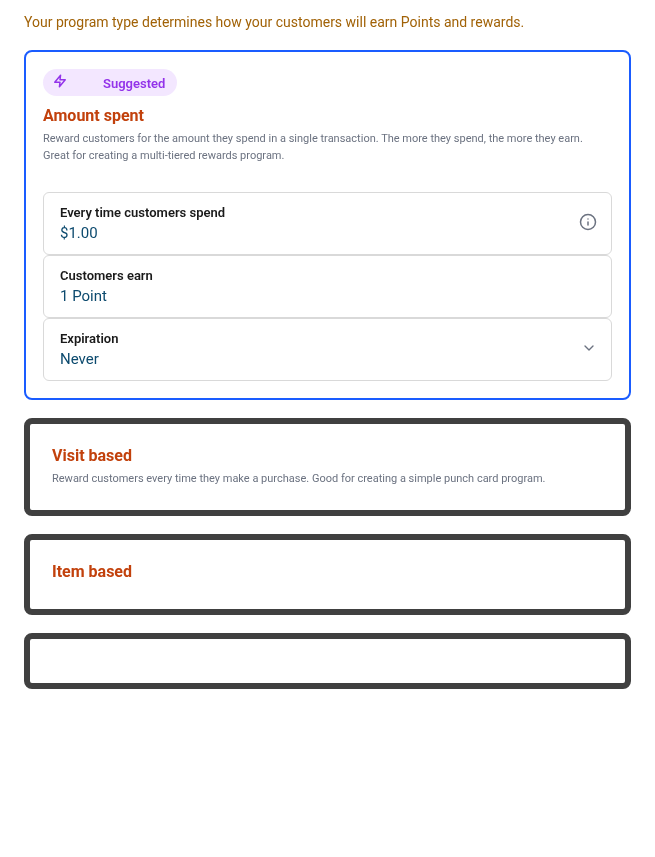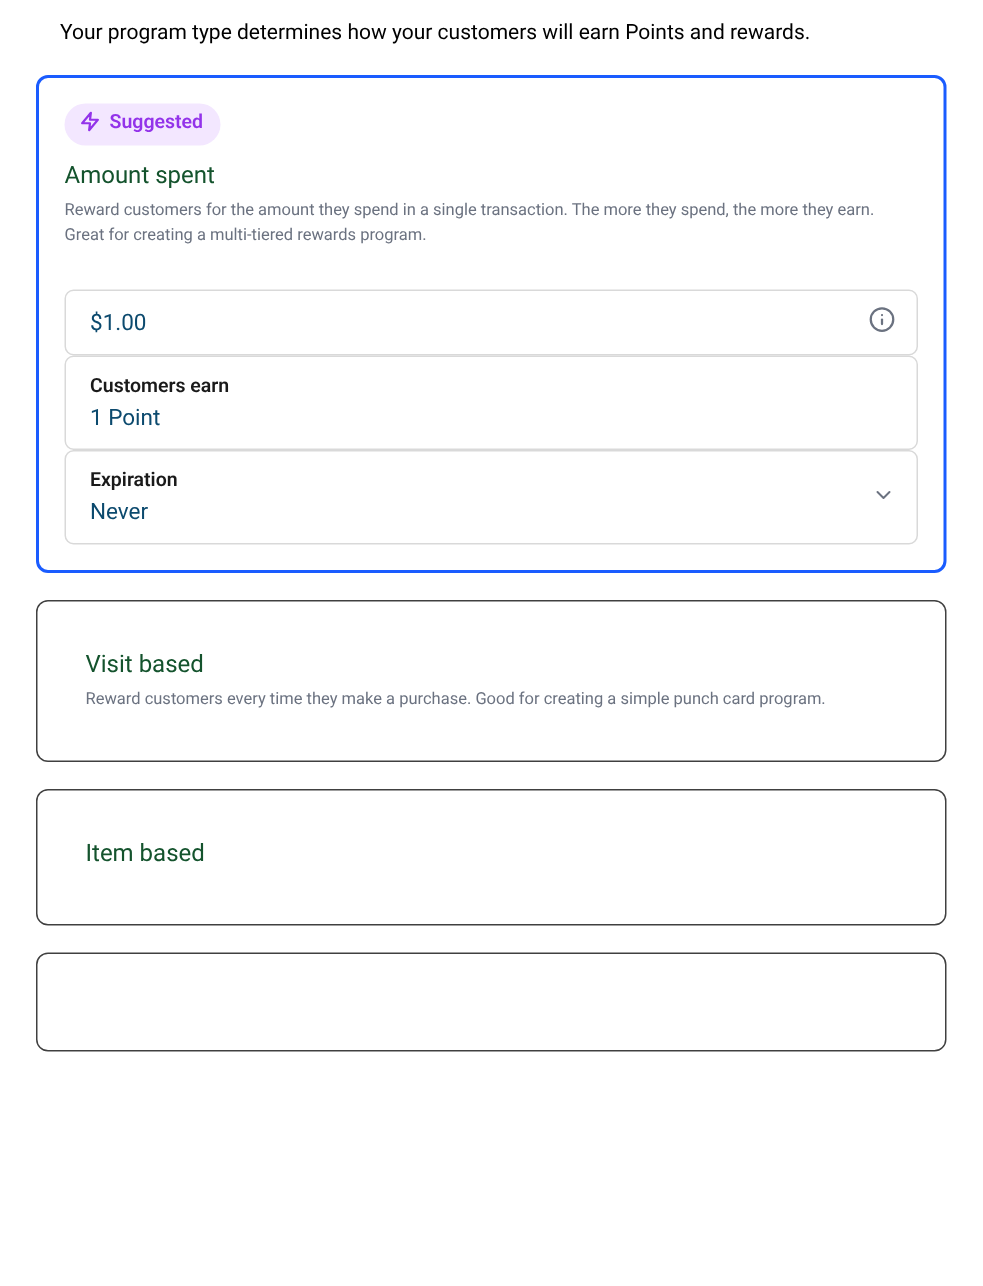--- a/index.html
+++ b/index.html
@@ -9,54 +9,54 @@
     }
     body {
       font-family: -apple-system, BlinkMacSystemFont, "Segoe UI", Roboto, Helvetica, Arial, sans-serif;
       background: #fff;
       padding: 0 24px 24px 24px;
       width: 655px;
       color: #1a1a1a;
     }
     .subtitle {
       font-size: 14px;
-      color: #000000;
+      color: #a16207;
       margin-top: 14px;
       margin-bottom: 20px;
-      margin-left: 16px;
     }
     .card {
-      border: 1px solid #404040;
+      border: 6px solid #404040;
       border-radius: 8px;
-      padding: 32px;
+      padding: 22px;
       margin-bottom: 18px;
       background: #fff;
     }
     .card.selected {
       border: 2px solid #1a5cff;
       padding: 17px;
     }
     .badge {
       display: inline-flex;
-      align-items: flex-start;
+      align-items: flex-end;
       background: #f3e7ff;
       color: #9333ea;
       font-weight: 600;
       font-size: 13px;
       padding: 5px 12px 5px 10px;
       border-radius: 999px;
       margin-bottom: 10px;
+      gap: 30px;
     }
     .badge svg {
       margin-right: 6px;
     }
     .card-title {
       font-size: 16px;
-      font-weight: 400;
-      color: #14532d;
+      font-weight: 700;
+      color: #c2410c;
       margin-bottom: 6px;
     }
     .card-desc {
       font-size: 11px;
       color: #6b7280;
       line-height: 1.5;
     }
     .field {
       border: 1px solid #d9d9d9;
       border-radius: 6px;
@@ -96,20 +96,21 @@
       <svg width="14" height="14" viewBox="0 0 24 24" fill="none" stroke="#9333ea" stroke-width="2.5" stroke-linecap="round" stroke-linejoin="round">
         <polygon points="13 2 3 14 12 14 11 22 21 10 12 10 13 2"></polygon>
       </svg>
     </span>
     <span>Suggested</span>
   </div>
   <div class="card-title">Amount spent</div>
   <div class="card-desc">Reward customers for the amount they spend in a single transaction. The more they spend, the more they earn. Great for creating a multi-tiered rewards program.</div>
 
   <div class="field first">
+    <span class="field-label">Every time customers spend</span>
     <span class="field-value">$1.00</span>
     <span class="field-icon-right">
       <svg width="18" height="18" viewBox="0 0 24 24" fill="none" stroke="#6b7280" stroke-width="2" stroke-linecap="round" stroke-linejoin="round">
         <circle cx="12" cy="12" r="10"></circle>
         <line x1="12" y1="16" x2="12" y2="12"></line>
         <line x1="12" y1="8" x2="12.01" y2="8"></line>
       </svg>
     </span>
   </div>
 

